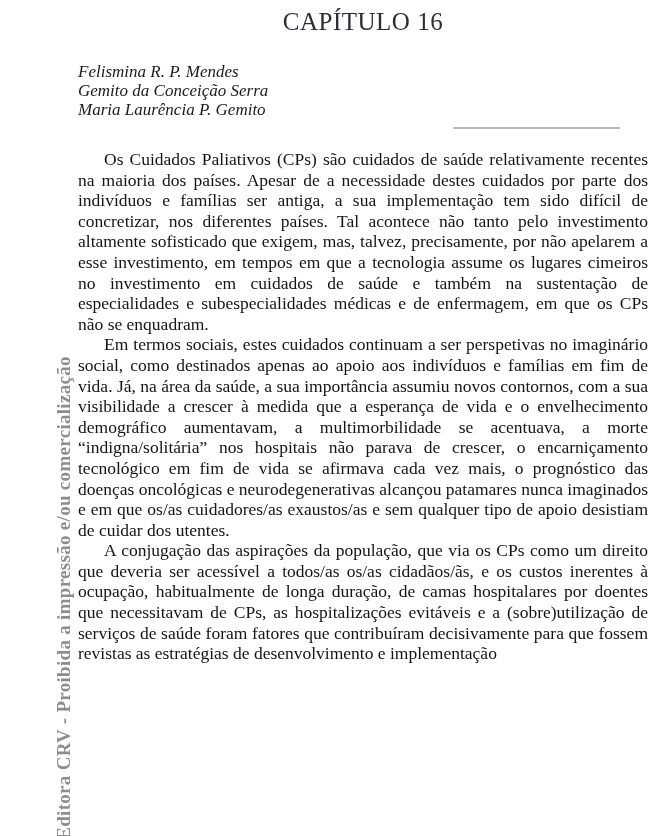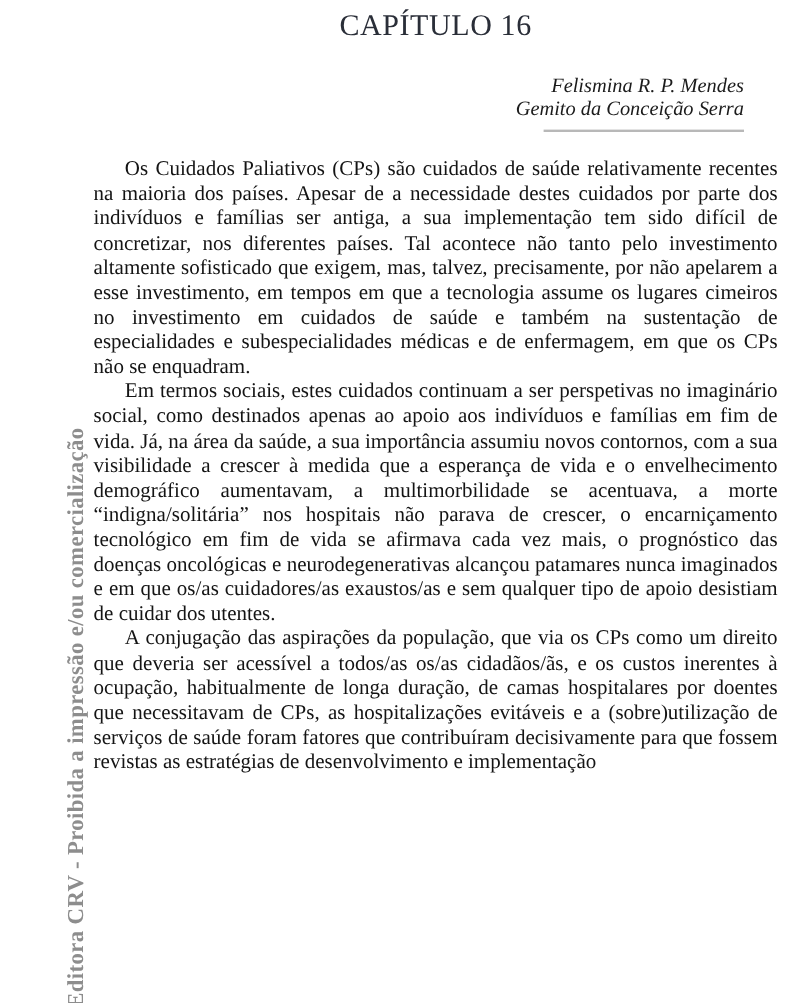--- a/index.html
+++ b/index.html
@@ -34,21 +34,20 @@
   .chapter-title {
     margin-top: 15px;
     text-align: center;
     font-size: 30px;
     line-height: 33px;
     color: #2a2e38;
   }
   .authors {
     margin-top: 26px;
     padding-right: 28px;
-    text-align: right;
     font-style: italic;
     font-size: 17px;
     line-height: 19px;
     color: #1b1b1b;
   }
   .authors-divider {
     width: 167px;
     height: 2px;
     background: #b8b8b8;
     margin: 8px 28px 0 auto;
@@ -84,20 +83,21 @@
   <div class="watermark">Editora CRV - Proibida a impressão e/ou comercialização</div>
 
   <div class="content-col">
 
     <div class="chapter-label">CAPÍTULO 16</div>
 
 
     <div class="authors">
       <div>Felismina R. P. Mendes</div>
       <div>Gemito da Conceição Serra</div>
+      <div>Maria Laurência P. Gemito</div>
     </div>
 
     <div class="authors-divider"></div>
 
     <div class="body-text">
       <p>Os Cuidados Paliativos (CPs) são cuidados de saúde relativamente recentes na maioria dos países. Apesar de a necessidade destes cuidados por parte dos indivíduos e famílias ser antiga, a sua implementação tem sido difícil de concretizar, nos diferentes países. Tal acontece não tanto pelo investimento altamente sofisticado que exigem, mas, talvez, precisamente, por não apelarem a esse investimento, em tempos em que a tecnologia assume os lugares cimeiros no investimento em cuidados de saúde e também na sustentação de especialidades e subespecialidades médicas e de enfermagem, em que os CPs não se enquadram.</p>
       <p>Em termos sociais, estes cuidados continuam a ser perspetivas no imaginário social, como destinados apenas ao apoio aos indivíduos e famílias em fim de vida. Já, na área da saúde, a sua importância assumiu novos contornos, com a sua visibilidade a crescer à medida que a esperança de vida e o envelhecimento demográfico aumentavam, a multimorbilidade se acentuava, a morte “indigna/solitária” nos hospitais não parava de crescer, o encarniçamento tecnológico em fim de vida se afirmava cada vez mais, o prognóstico das doenças oncológicas e neurodegenerativas alcançou patamares nunca imaginados e em que os/as cuidadores/as exaustos/as e sem qualquer tipo de apoio desistiam de cuidar dos utentes.</p>
       <p>A conjugação das aspirações da população, que via os CPs como um direito que deveria ser acessível a todos/as os/as cidadãos/ãs, e os custos inerentes à ocupação, habitualmente de longa duração, de camas hospitalares por doentes que necessitavam de CPs, as hospitalizações evitáveis e a (sobre)utilização de serviços de saúde foram fatores que contribuíram decisivamente para que fossem revistas as estratégias de desenvolvimento e implementação</p>
     </div>
 

